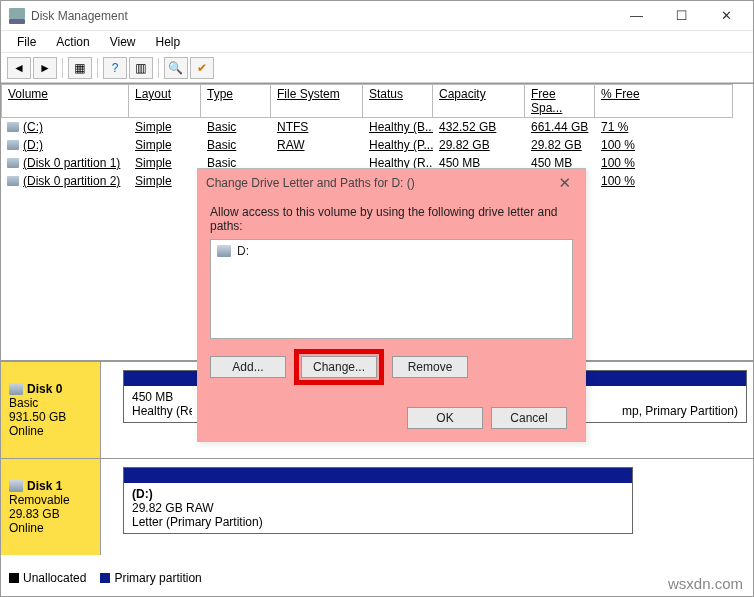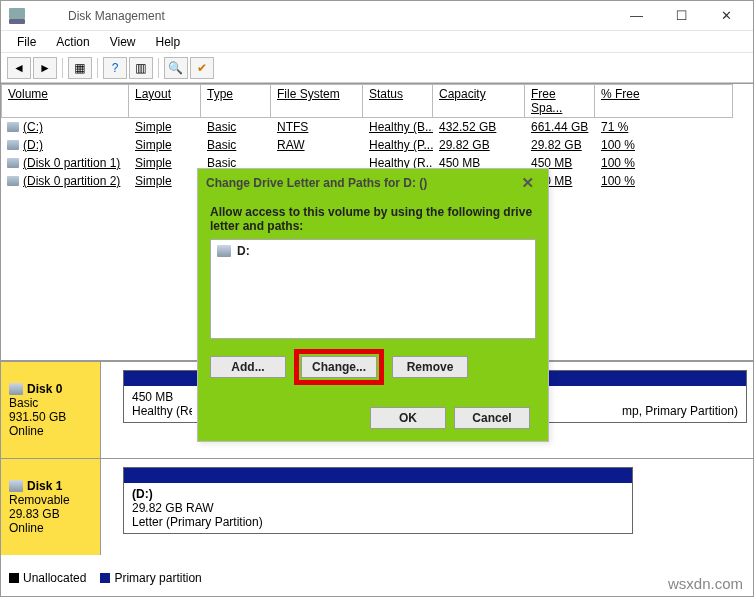--- a/index.html
+++ b/index.html
@@ -1,19 +1,19 @@
 <!DOCTYPE html>
 <html><head>
 <meta charset="utf-8">
 <style>
   * { box-sizing: border-box; font-family: "Segoe UI", Tahoma, sans-serif; }
   body { margin: 0; background: #fff; }
   .window { width: 754px; height: 597px; border: 1px solid #999; background: #fff; position: relative; }
   .titlebar { height: 30px; display: flex; align-items: center; padding: 0 4px 0 8px; border-bottom: 1px solid #e5e5e5; }
-  .titlebar .title { font-size: 12px; color: #555; flex: 1; margin-left: 37px; }
+  .titlebar .title { font-size: 12px; color: #555; flex: 1; }
   .titlebar .app-icon { width: 16px; height: 16px; margin-right: 6px; }
   .win-controls { display: flex; }
   .win-btn { width: 45px; height: 28px; display: flex; align-items: center; justify-content: center; color: #333; font-size: 13px; }
   .menubar { height: 22px; display: flex; align-items: center; padding: 0 6px; font-size: 12px; border-bottom: 1px solid #e5e5e5; }
   .menubar span { padding: 2px 10px; }
   .toolbar { height: 30px; display: flex; align-items: center; gap: 2px; padding: 2px 6px; border-bottom: 1px solid #ccc; }
   .tbtn { width: 24px; height: 22px; border: 1px solid #bbb; background: #f5f5f5; display: flex; align-items: center; justify-content: center; font-size: 12px; }
   .tsep { width: 1px; height: 20px; background: #ccc; margin: 0 3px; }
   
   .volume-table { border-top: 1px solid #999; text-decoration: underline; }
@@ -39,21 +39,21 @@
   .disk-part-area { flex: 1; background: #fff; padding: 8px 6px 6px 22px; }
   .part-header { height: 15px; background: #0b1b8b; }
   .part-box { border: 1px solid #666; background: #fff; font-size: 12px; }
   .part-inner { padding: 4px 8px; }
   
   .legend { position:absolute; bottom:11px; left:8px; font-size:12px; display:flex; gap:14px; }
   .legend .sw { width:10px; height:10px; display:inline-block; margin-right:4px; vertical-align:-1px; }
   .watermark { position:absolute; bottom:4px; right:10px; font-size:15px; color:#888; }
 
   
-  .dialog { position:absolute; left:196px; top:167px; width:352px; border:1px solid #bbb; background:#84cc16; box-shadow: 2px 2px 6px rgba(0,0,0,.1); font-weight: bold; }
+  .dialog { position:absolute; left:196px; top:167px; width:389px; border:1px solid #bbb; background:#fca5a5; box-shadow: 2px 2px 6px rgba(0,0,0,.1); }
   .dlg-title { height:28px; display:flex; align-items:center; padding:0 8px; font-size:12px; color:#444; }
   .dlg-title .close { margin-left:auto; padding: 0 6px; color:#555; font-size: 15px; }
   .dlg-body { padding: 8px 12px 12px; font-size:12px; color:#222; }
   .dlg-list { background:#fff; border:1px solid #aaa; height:100px; margin-top:6px; padding:4px 6px; }
   .dlg-list-item { display:flex; align-items:center; gap:6px; }
   .dlg-row1 { display:flex; gap:8px; margin-top:10px; align-items:center; }
   .dlg-row2 { display:flex; gap:8px; margin-top:22px; justify-content:flex-end; padding-right:6px; }
   .btn { width:76px; height:22px; border:1px solid #999; background:#e9e9e9; font-size:12px; display:flex; align-items:center; justify-content:center; }
   .highlight { border:5px solid #e00000; padding:2px; }
   .disk-icon { width:14px; height:12px; background:linear-gradient(#ccd6e6,#8899aa); border-radius:1px; }

